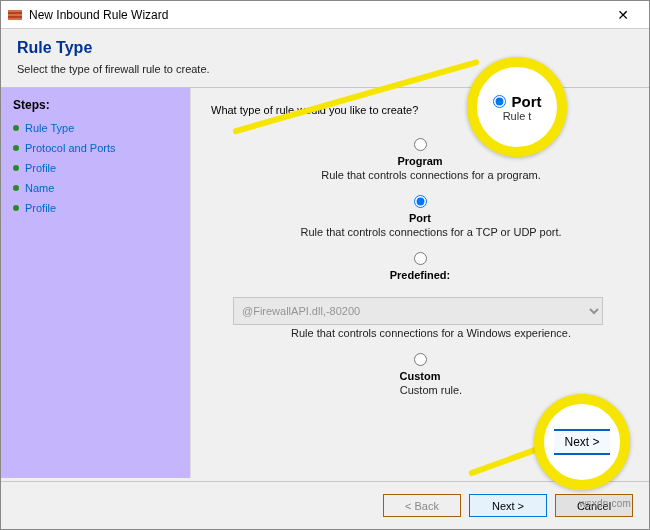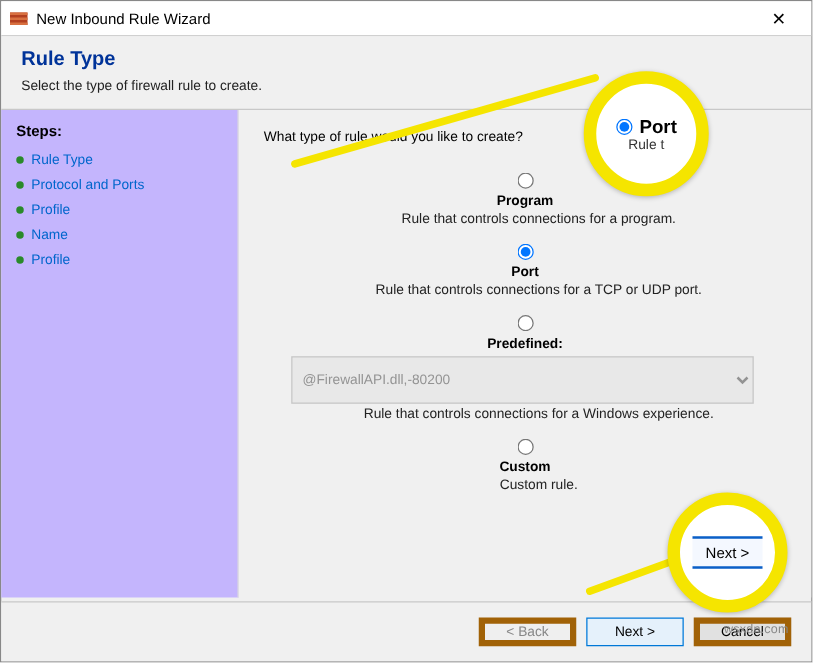--- a/index.html
+++ b/index.html
@@ -117,23 +117,23 @@
   }
   .option .desc {
     font-size: 11px;
     color: #222;
     margin-left: 22px;
     margin-top: 2px;
     text-align: center;
   }
   .option select {
     margin-left: 22px;
-    margin-top: 4px;
+    margin-top: 16px;
     width: 370px;
-    height: 38px;
+    height: 28px;
     background: #e6e6e6;
     border: 1px solid #b5b5b5;
     color: #6d6d6d;
     font-size: 11px;
     padding-left: 4px;
   }
   .footer {
     position: absolute;
     bottom: 0; left: 0; right: 0;
     height: 48px;
@@ -141,21 +141,21 @@
     background: #f0f0f0;
     display: flex;
     align-items: center;
     justify-content: flex-end;
     gap: 8px;
     padding: 0 16px;
   }
   .footer button {
     width: 78px; height: 23px;
     background: #e1e1e1;
-    border: 5px solid #a16207;
+    border: 1px solid #a16207;
     font-size: 11px;
     font-family: inherit;
     cursor: pointer;
   }
   .footer button.default {
     border: 1px solid #0078d7;
     background: #e5f1fb;
   }
   .footer button:disabled {
     color: #888;

